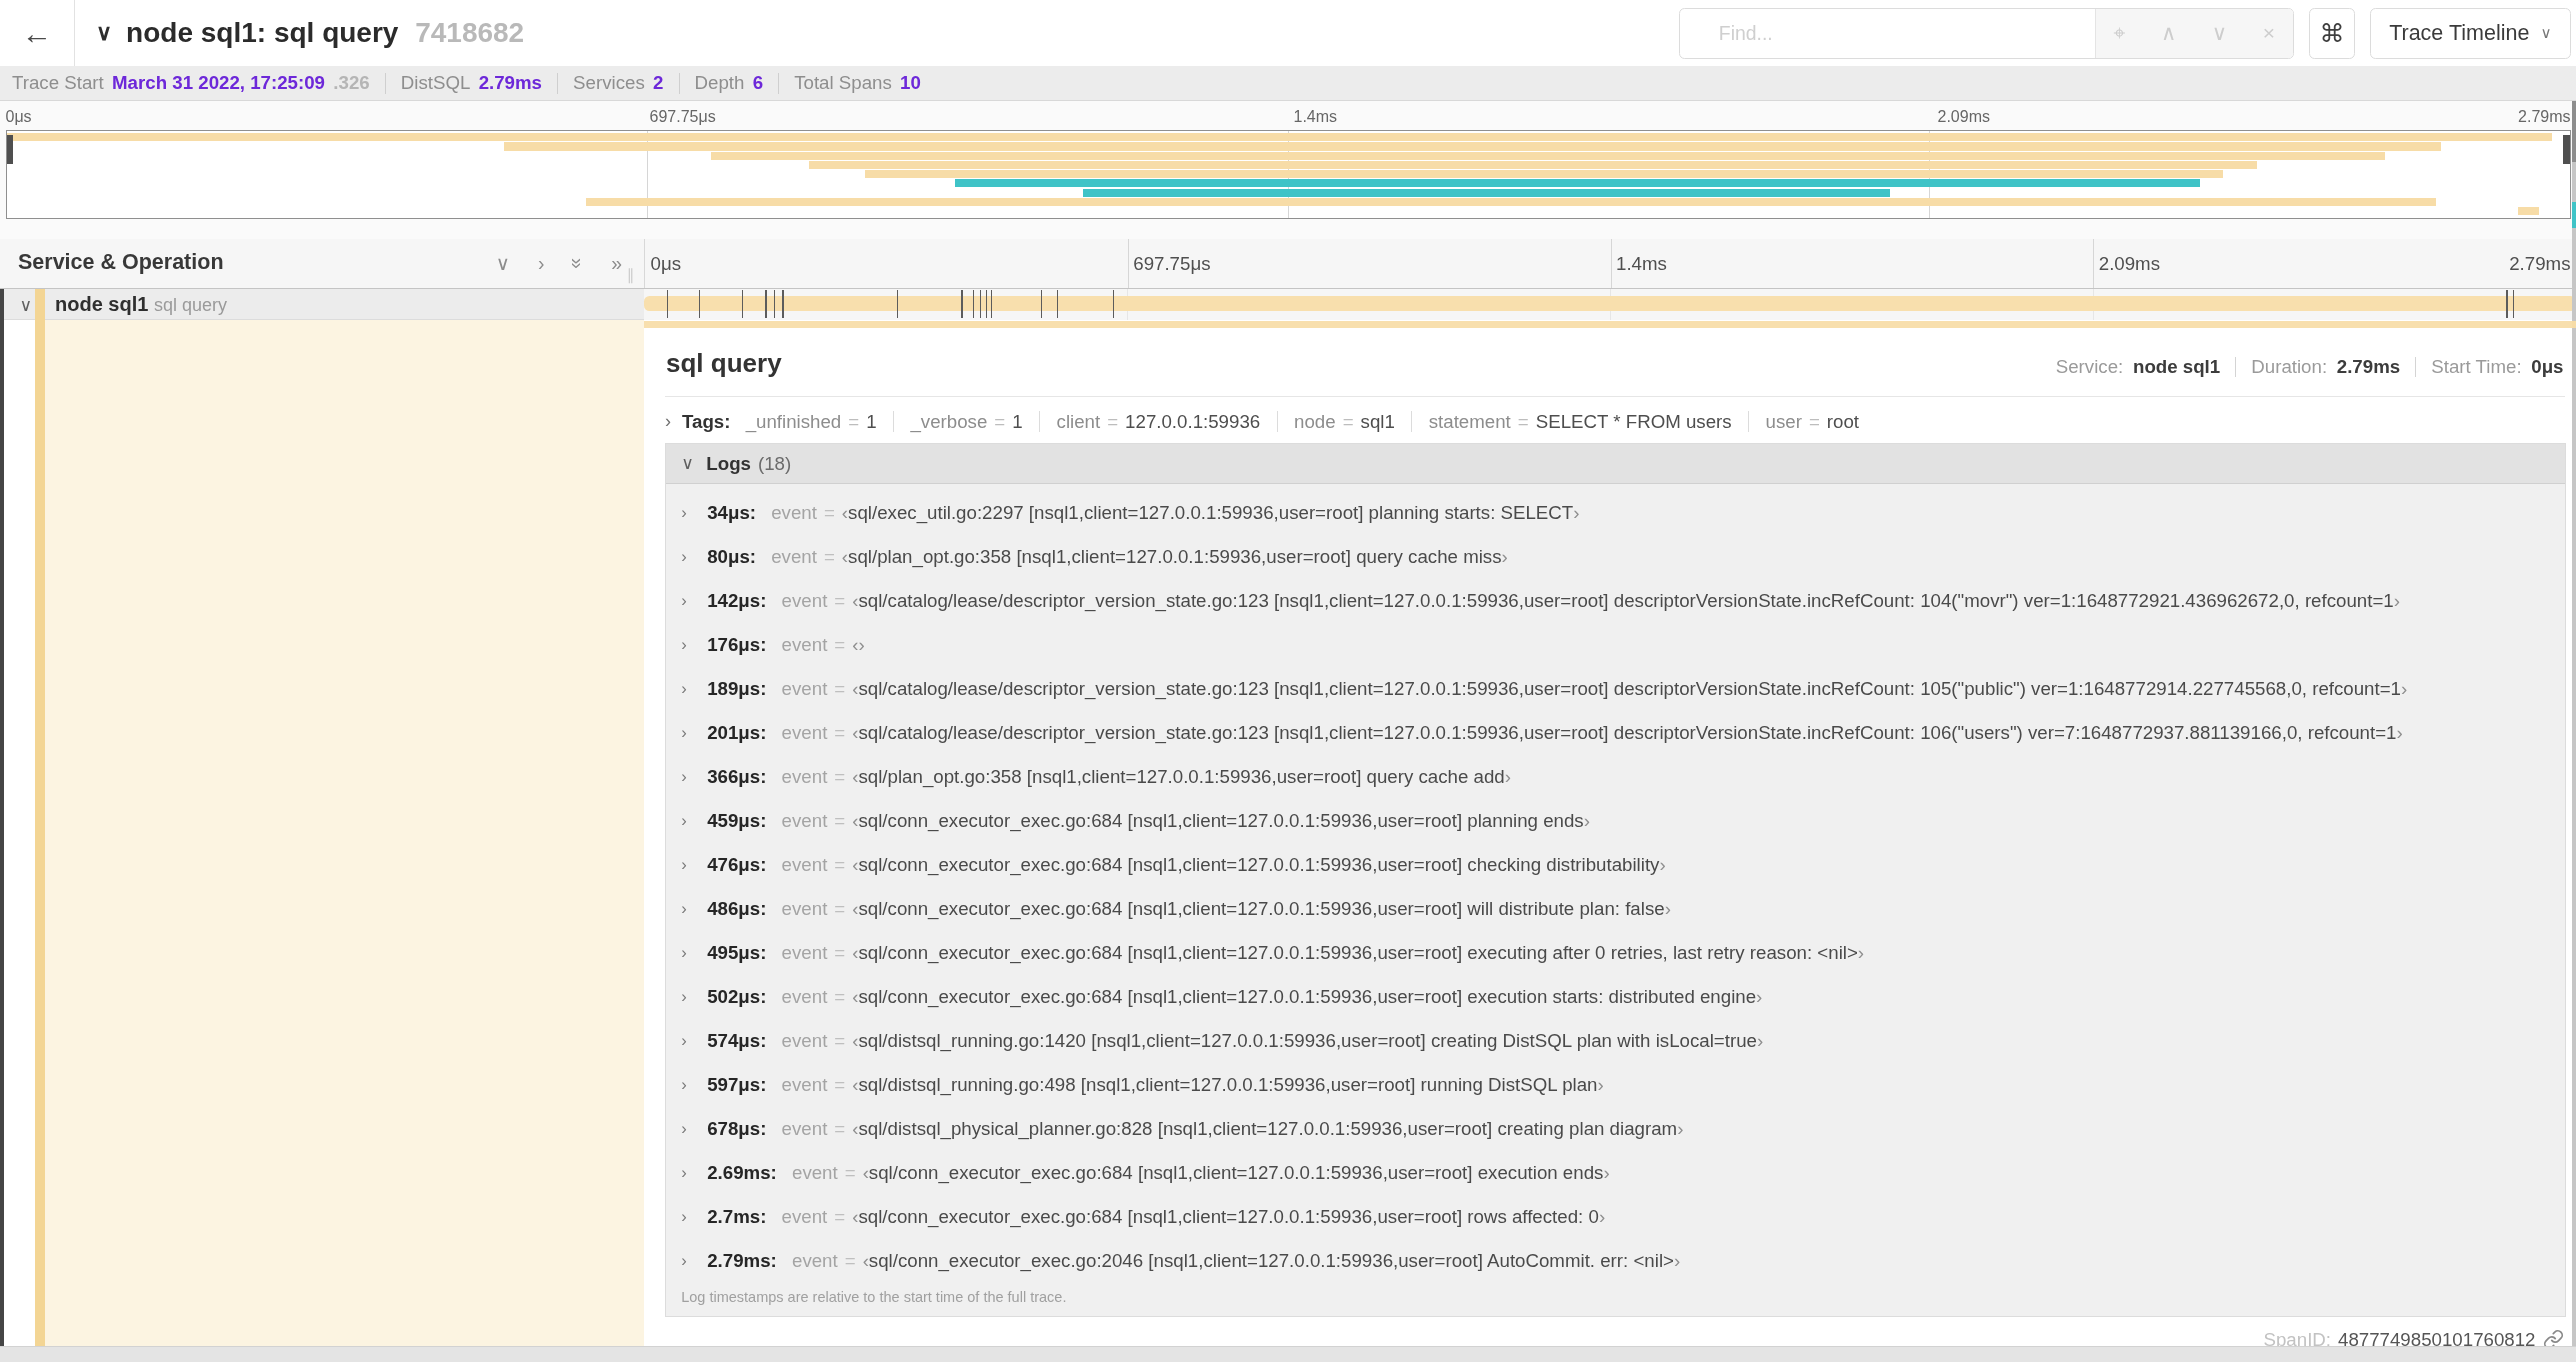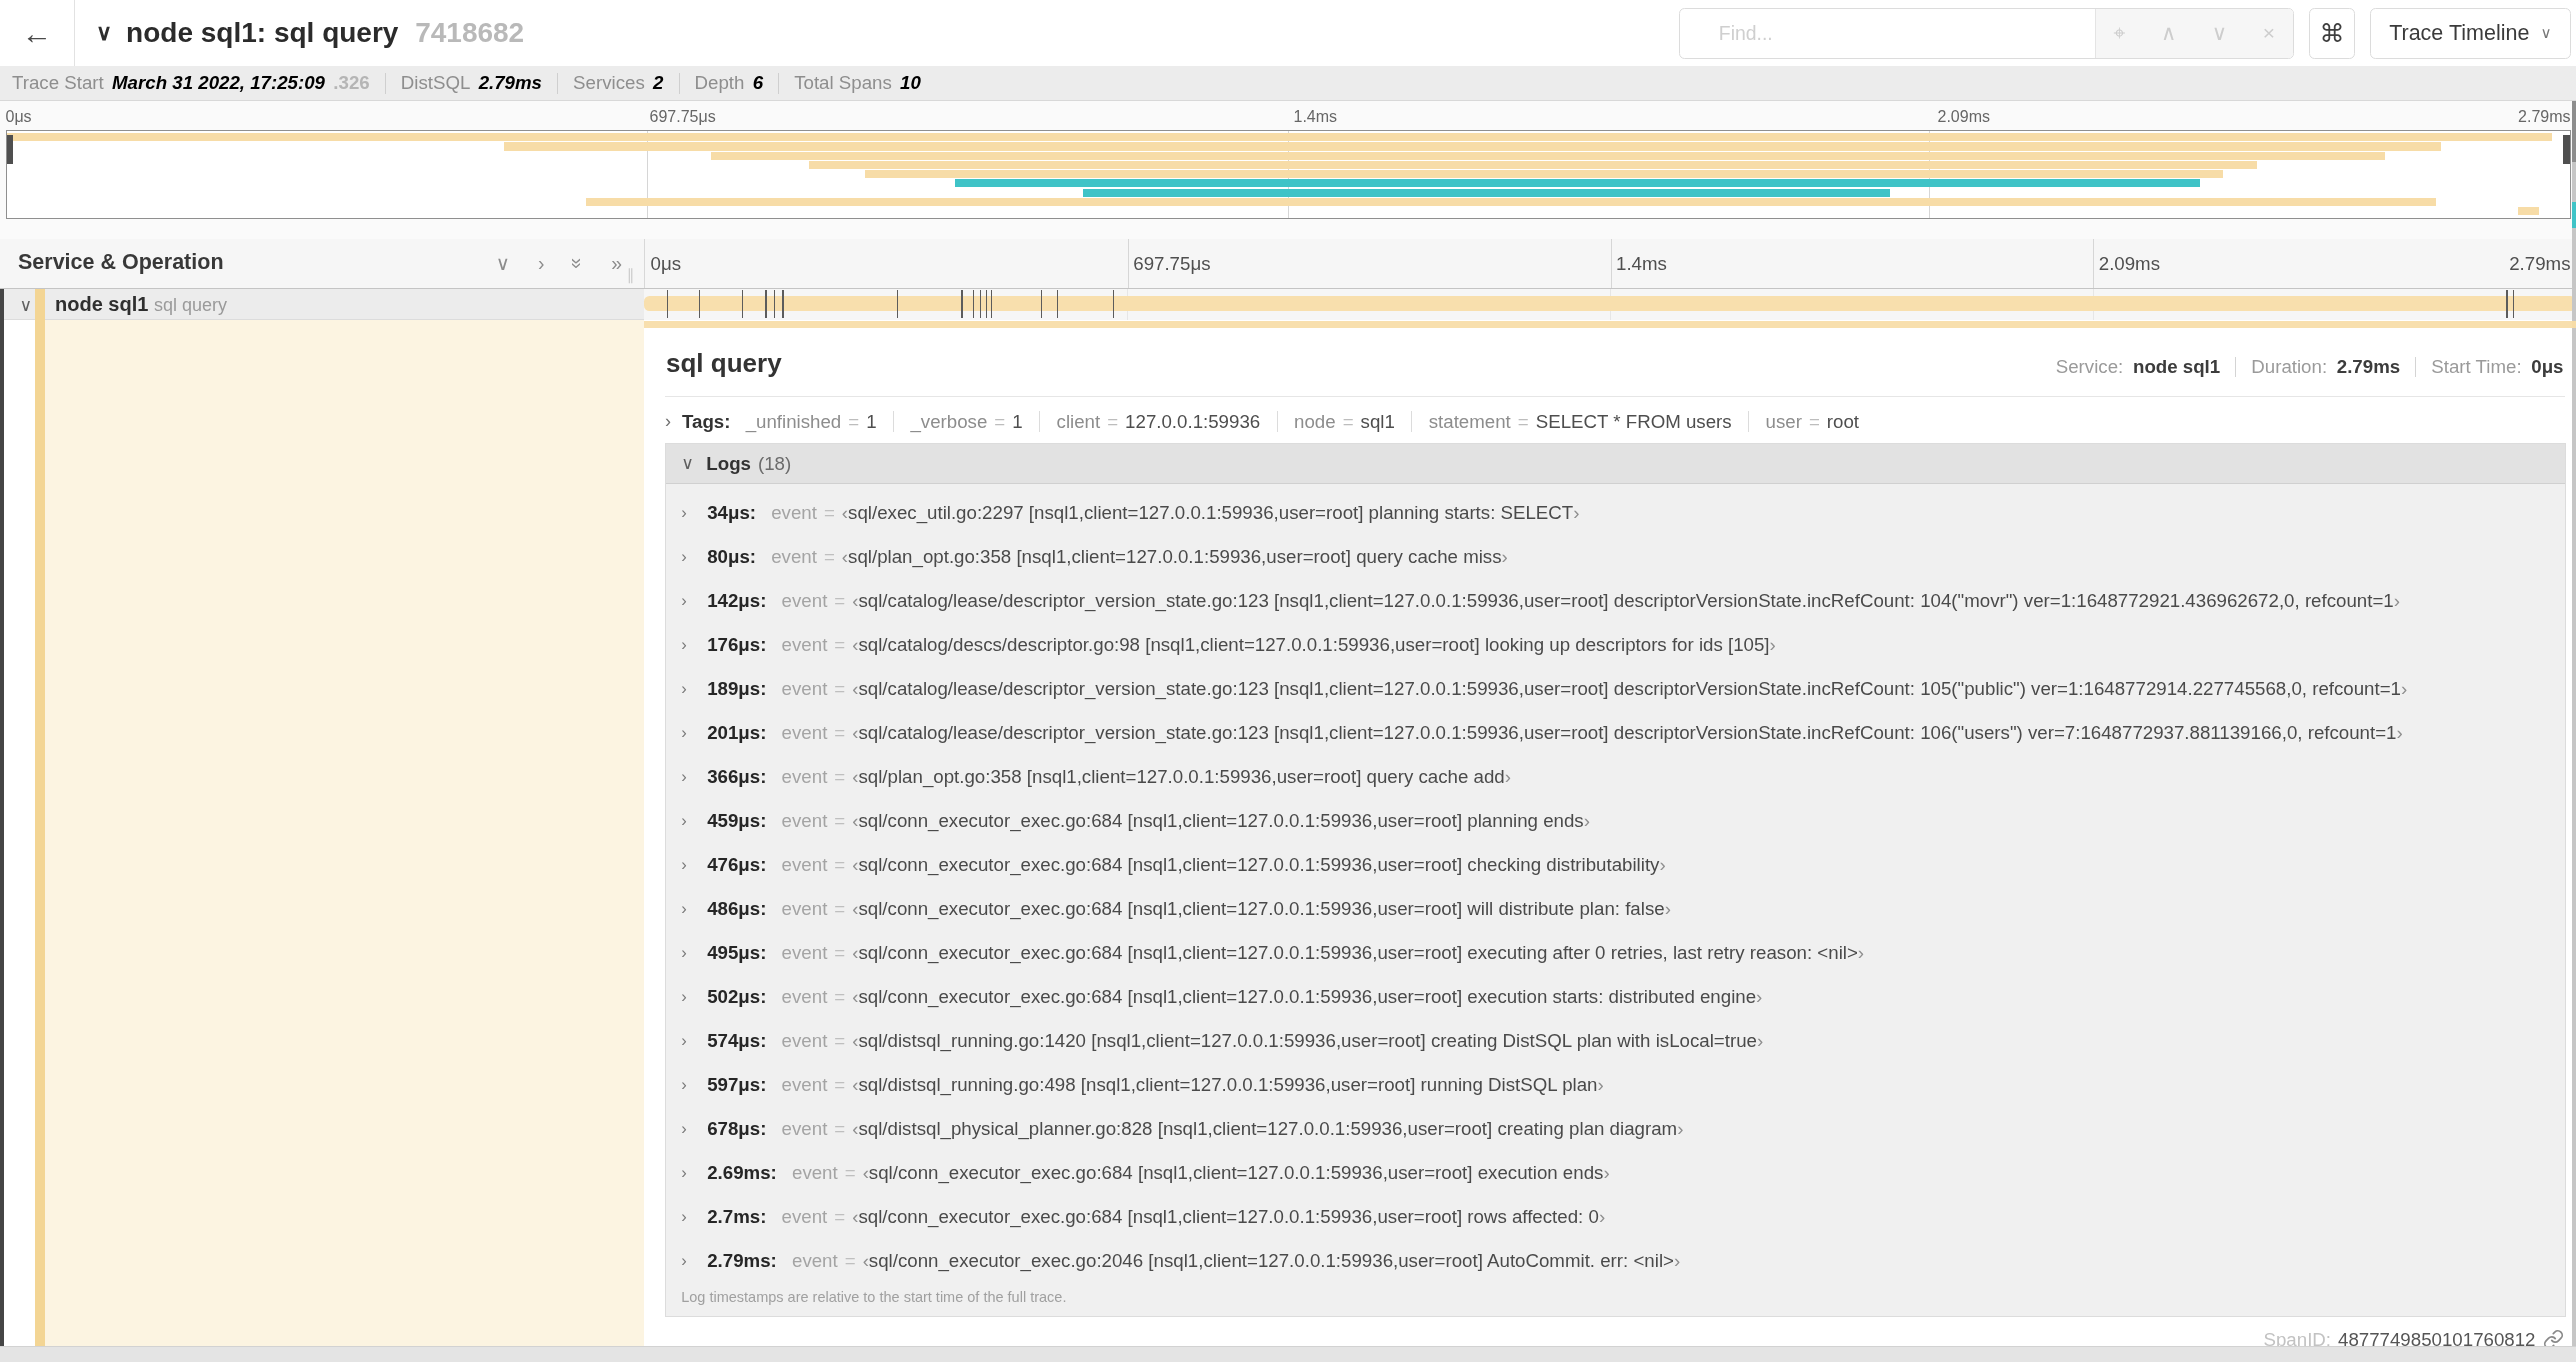--- a/index.html
+++ b/index.html
@@ -20,21 +20,21 @@
   .findbtns { width:198px; background:#f6f6f6; border-left:1.4px solid #e4e4e4; display:flex; align-items:center; justify-content:space-around; color:#cdcdcd; font-size:21px; }
   .findbtns span { cursor:pointer; }
   .kbd { height:51px; width:46px; border:1.4px solid #dcdcdc; border-radius:5.5px; background:#fff; font-size:25px; color:#3f3f3f; display:flex; align-items:center; justify-content:center; cursor:pointer; }
   .viewsel { height:51px; border:1.4px solid #dcdcdc; border-radius:5.5px; background:#fff; font-size:21.5px; color:#3b3b3b; display:flex; align-items:center; gap:11px; padding:0 18px; cursor:pointer; }
   .vchev { font-size:15.2px; color:#777; }
 
   
   #metabar { position:absolute; left:0; top:66px; width:2576px; height:35px; background:#ececec; border-bottom:0.7px solid #d8d8d8; display:flex; align-items:center; padding-left:12px; font-size:18.7px; }
   .mitem { display:flex; align-items:center; gap:8.3px; }
   .mlabel { color:#8e8e8e; }
-  .mval { color:#000000; font-weight:700;font-style:italic; }
+  .mval { color:#6d28d9; font-weight:700; }
   .msub { color:#b5b5b5; font-weight:700; }
   .msep { width:0.7px; height:21px; background:#cfcfcf; margin:0 15.2px; }
 
   
   #minimap { position:absolute; left:0; top:101px; width:2576px; height:138px; background:#fafafa; }
   .ticks { position:absolute; left:0; top:7px; width:100%; height:21px; font-size:16px; color:#666; }
   .tick { position:absolute; top:0; white-space:nowrap; }
   #mini-canvas { position:absolute; left:5.5px; top:29px; width:2565px; height:89px; background:#fff; border:1.4px solid #8f8f8f; cursor:crosshair; }
   .gl { position:absolute; top:0; bottom:0; width:0.7px; background:#d6d6d6; }
   .minibar { position:absolute; height:8.3px; }
@@ -332,21 +332,20 @@
               <span class="lq">‹</span>
               <span class="lval">sql/catalog/lease/descriptor_version_state.go:123 [nsql1,client=127.0.0.1:59936,user=root] descriptorVersionState.incRefCount: 104("movr") ver=1:1648772921.436962672,0, refcount=1</span>
               <span class="lq">›</span>
             </div>
             <div class="logrow">
               <span class="lchev">›</span>
               <span class="lts">176μs:</span>
               <span class="lkey">event</span>
               <span class="leq">=</span>
               <span class="lq">‹</span>
-              <span class="lval">sql/catalog/descs/descriptor.go:98 [nsql1,client=127.0.0.1:59936,user=root] looking up descriptors for ids [105]</span>
               <span class="lq">›</span>
             </div>
             <div class="logrow">
               <span class="lchev">›</span>
               <span class="lts">189μs:</span>
               <span class="lkey">event</span>
               <span class="leq">=</span>
               <span class="lq">‹</span>
               <span class="lval">sql/catalog/lease/descriptor_version_state.go:123 [nsql1,client=127.0.0.1:59936,user=root] descriptorVersionState.incRefCount: 105("public") ver=1:1648772914.227745568,0, refcount=1</span>
               <span class="lq">›</span>

